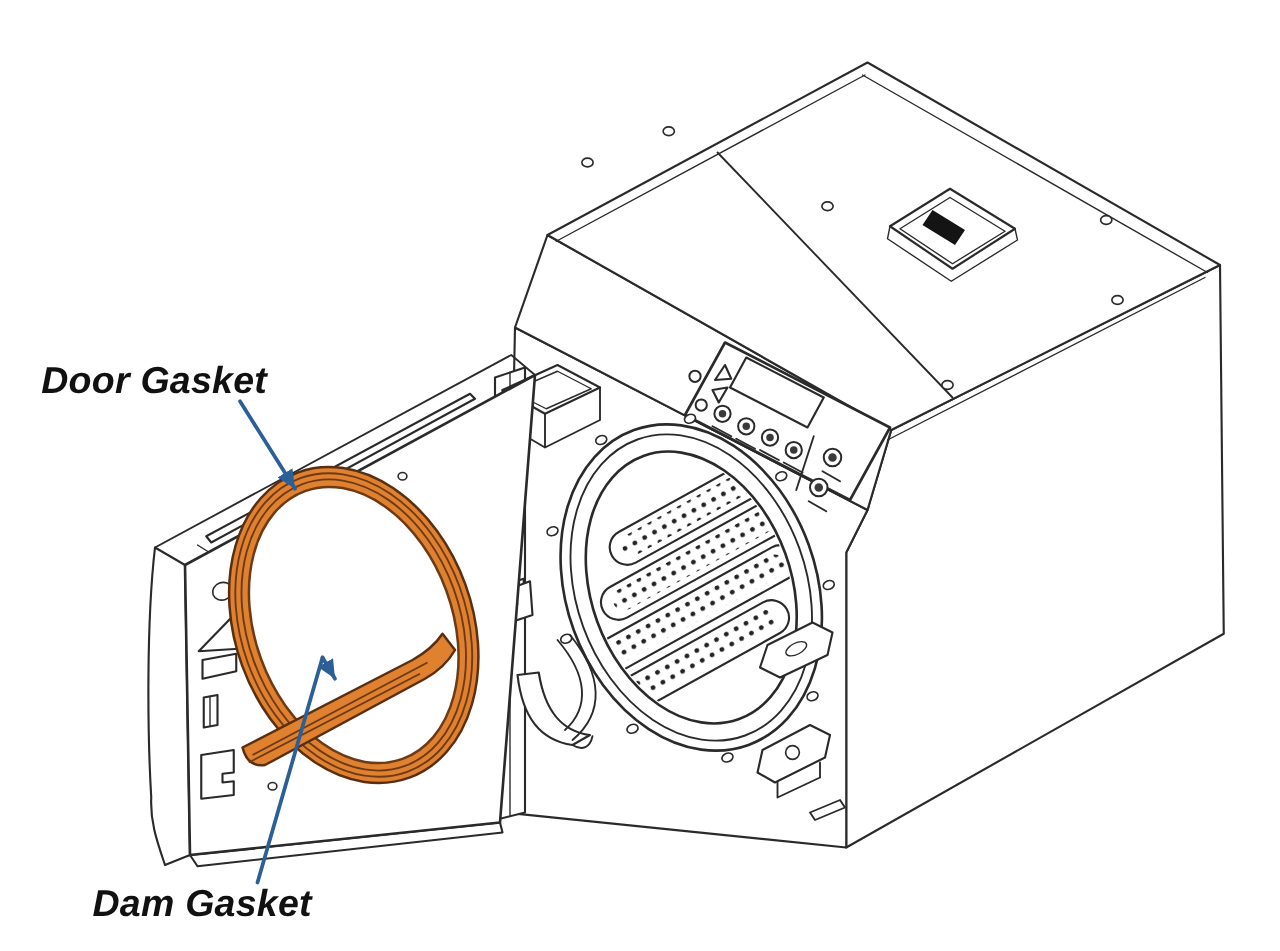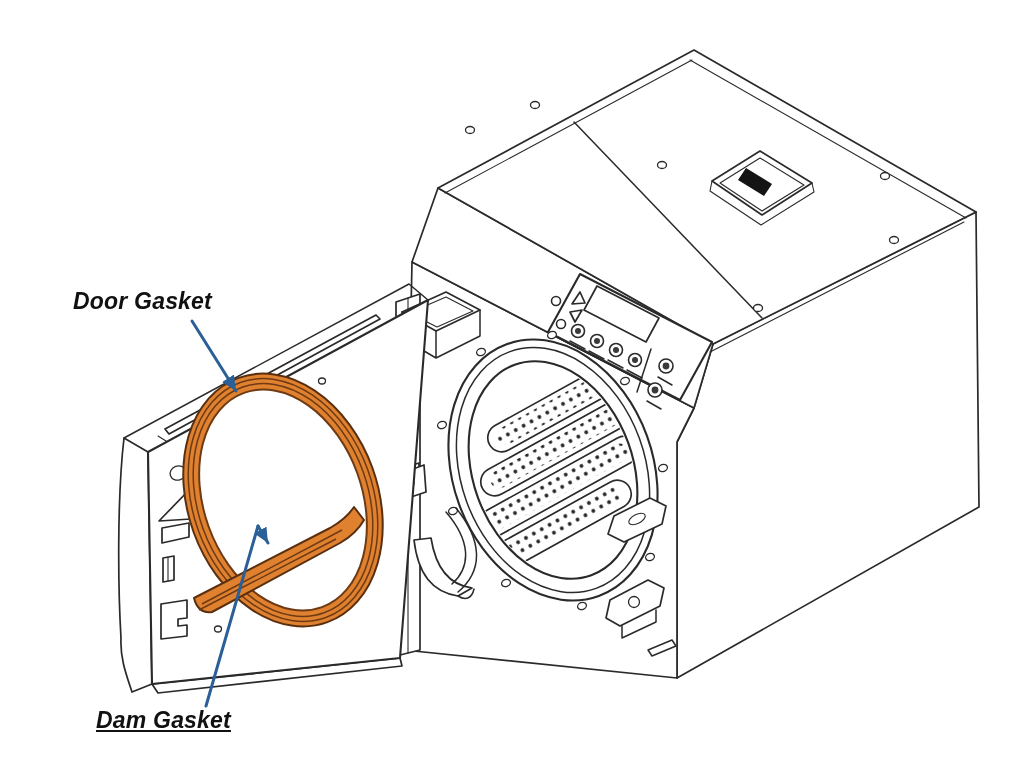--- a/index.html
+++ b/index.html
@@ -10,22 +10,22 @@
   .face2{fill:#ffffff;stroke:var(--line,#2a2a2a);stroke-width:2.1;stroke-linejoin:round;stroke-linecap:round;}
   .ln{fill:none;stroke:var(--line,#2a2a2a);stroke-width:1.5;stroke-linejoin:round;stroke-linecap:round;}
   .thin{stroke-width:1.1;}
   .hole{fill:#ffffff;stroke:var(--line,#2a2a2a);stroke-width:1.3;}
   .btn{fill:#ffffff;stroke:var(--line,#2a2a2a);stroke-width:1.6;}
   .dot{fill:var(--button_dot,#3a3a3a);stroke:none;}
   .gasket{fill:var(--gasket_fill,#E0812F);stroke:var(--gasket_edge,#5A2F10);stroke-width:2;stroke-linejoin:round;}
   .rib{fill:none;stroke:var(--gasket_dark,#6E3A14);stroke-width:1.5;}
   .ringhole{fill:#ffffff;stroke:var(--gasket_dark,#6E3A14);stroke-width:2;}
   .arrow{fill:none;stroke:var(--callout_arrow,#2B5F98);stroke-width:3;stroke-linecap:round;}
-  .lbl{position:absolute;font-style:italic;font-weight:700;font-size:23px;letter-spacing:.2px;
-       color:var(--label_text,#111);white-space:nowrap;margin-left:40px;}
+  .lbl{position:absolute;font-style:italic;font-weight:700;font-size:30px;letter-spacing:.2px;
+       color:var(--label_text,#111);white-space:nowrap;}
   .slot{fill:var(--printer_slot,#141414);stroke:none;}
 </style>
 </head>
 <body>
 
 <div id="stage">
 <svg width="1024" height="761" viewBox="0 0 1024 761">
   <defs>
     <pattern id="dots" width="9" height="9" patternUnits="userSpaceOnUse">
       <circle cx="4" cy="4" r="1.9" fill="#222"></circle>
@@ -200,14 +200,14 @@
   </g>
 
   <g>
     <path class="arrow" d="M192,321 L236,391" marker-end="url(#ah)"></path>
     <path class="arrow" d="M206,706 L258,526"></path>
     <path class="arrow" d="M258,526 L268,543" marker-end="url(#ah)"></path>
   </g>
 </svg>
 
 <div class="lbl" style="left:33px;top:288px;">Door Gasket</div>
-<div class="lbl" style="left:56px;top:707px;text-decoration:underline;">Dam Gasket</div>
+<div class="lbl" style="left:74px;top:707px;">Dam Gasket</div>
 </div>
 
 </body></html>

